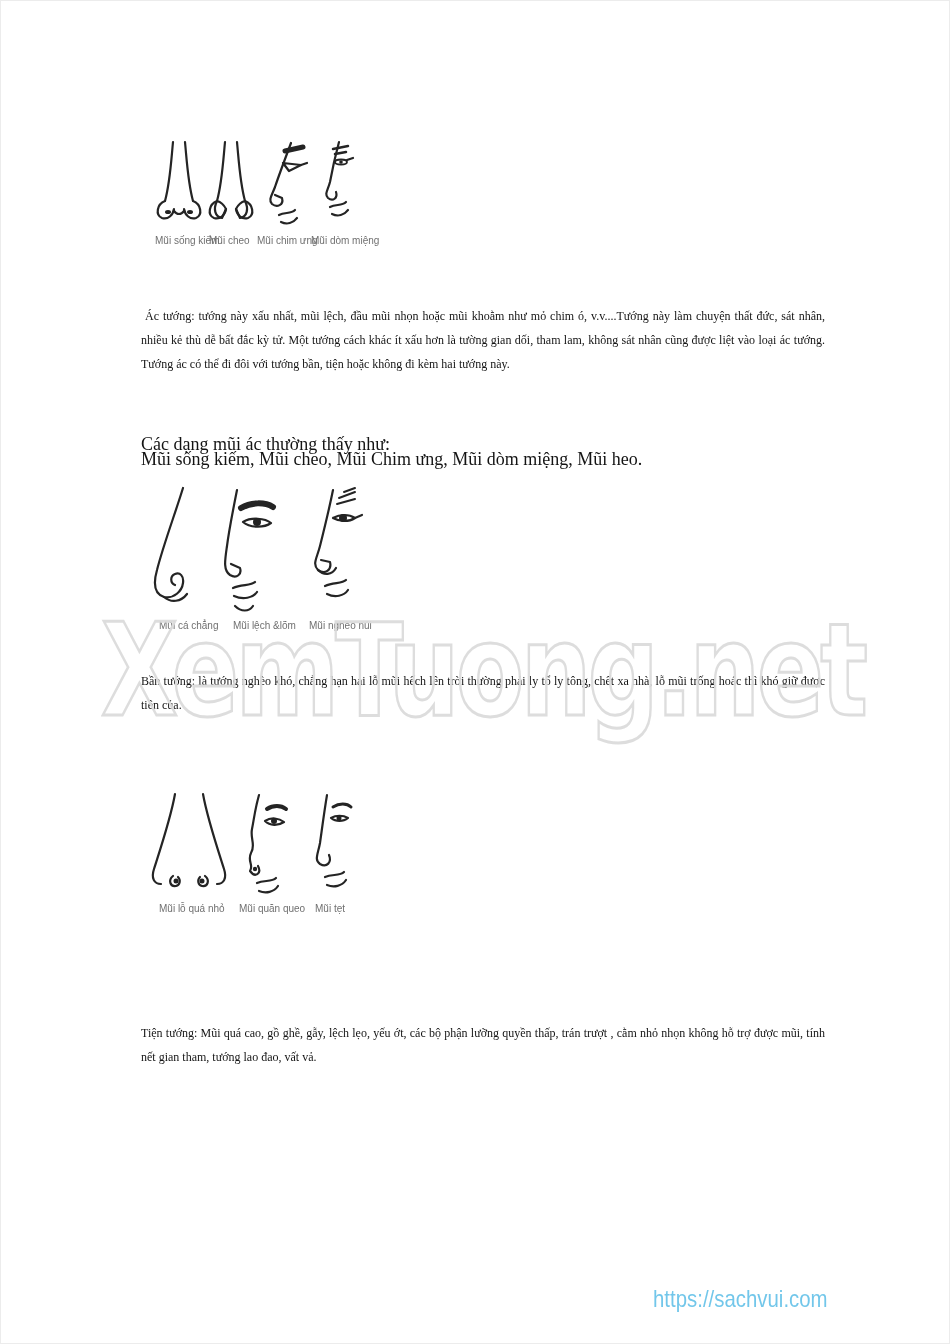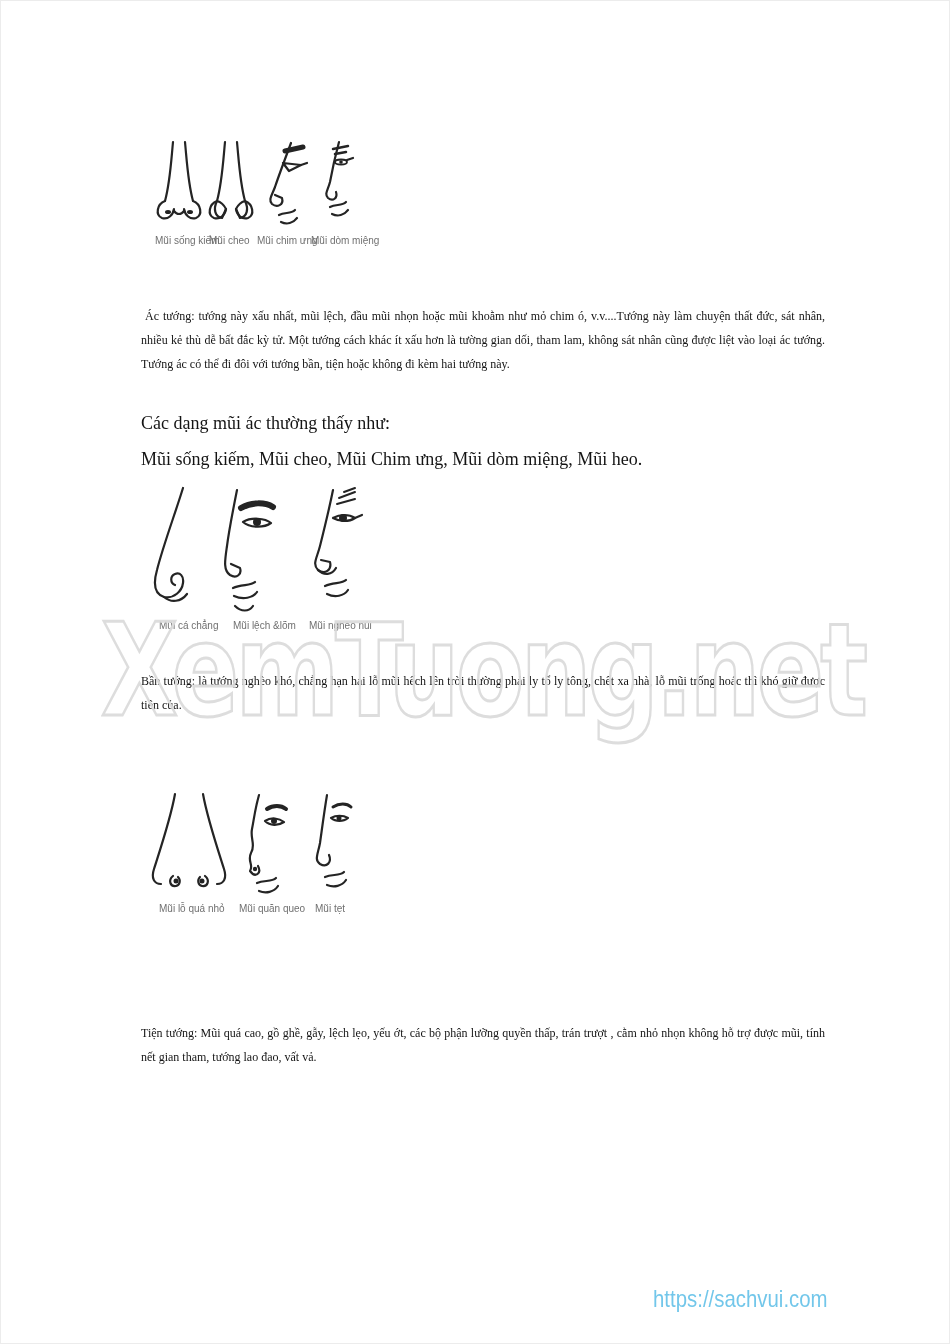--- a/index.html
+++ b/index.html
@@ -76,21 +76,21 @@
     </svg>
     <div class="captions">
       <span style="left:6px">Mũi sống kiếm</span>
       <span style="left:60px">Mũi cheo</span>
       <span style="left:108px">Mũi chim ưng</span>
       <span style="left:162px">Mũi dòm miệng</span>
     </div>
   </div>
 
   <div class="para" style="top:303px"> Ác tướng: tướng này xấu nhất, mũi lệch, đầu mũi nhọn hoặc mũi khoằm như mỏ chim ó, v.v....Tướng này làm chuyện thất đức, sát nhân, nhiều kẻ thù dễ bất đắc kỳ tử. Một tướng cách khác ít xấu hơn là tường gian dối, tham lam, không sát nhân cũng được liệt vào loại ác tướng. Tướng ác có thể đi đôi với tướng bần, tiện hoặc không đi kèm hai tướng này.</div>
-  <div class="oneline" style="top:411px">Các dạng mũi ác thường thấy như:</div>
+  <div class="oneline" style="top:432px">Các dạng mũi ác thường thấy như:</div>
   <div class="oneline" style="top:447px">Mũi sống kiếm, Mũi cheo, Mũi Chim ưng, Mũi dòm miệng, Mũi heo.</div>
 
   <div class="fig" style="top:483px;left:142px;width:225px;">
     <svg width="225" height="132" viewBox="0 0 225 132">
 
       <path d="M40,4 C32,30 20,62 14,86 C10,100 12,110 21,113 C31,115 39,107 40,99 C41,92 37,88 32,90 C27,92 27,99 32,101"></path>
       <path d="M21,113 C28,119 38,118 44,110"></path>
 
       <path d="M98,24 C108,18 122,18 130,23" style="stroke-width:6"></path>
       <path d="M100,38 C108,33 122,34 128,39 C121,44 107,44 100,38 Z"></path>

